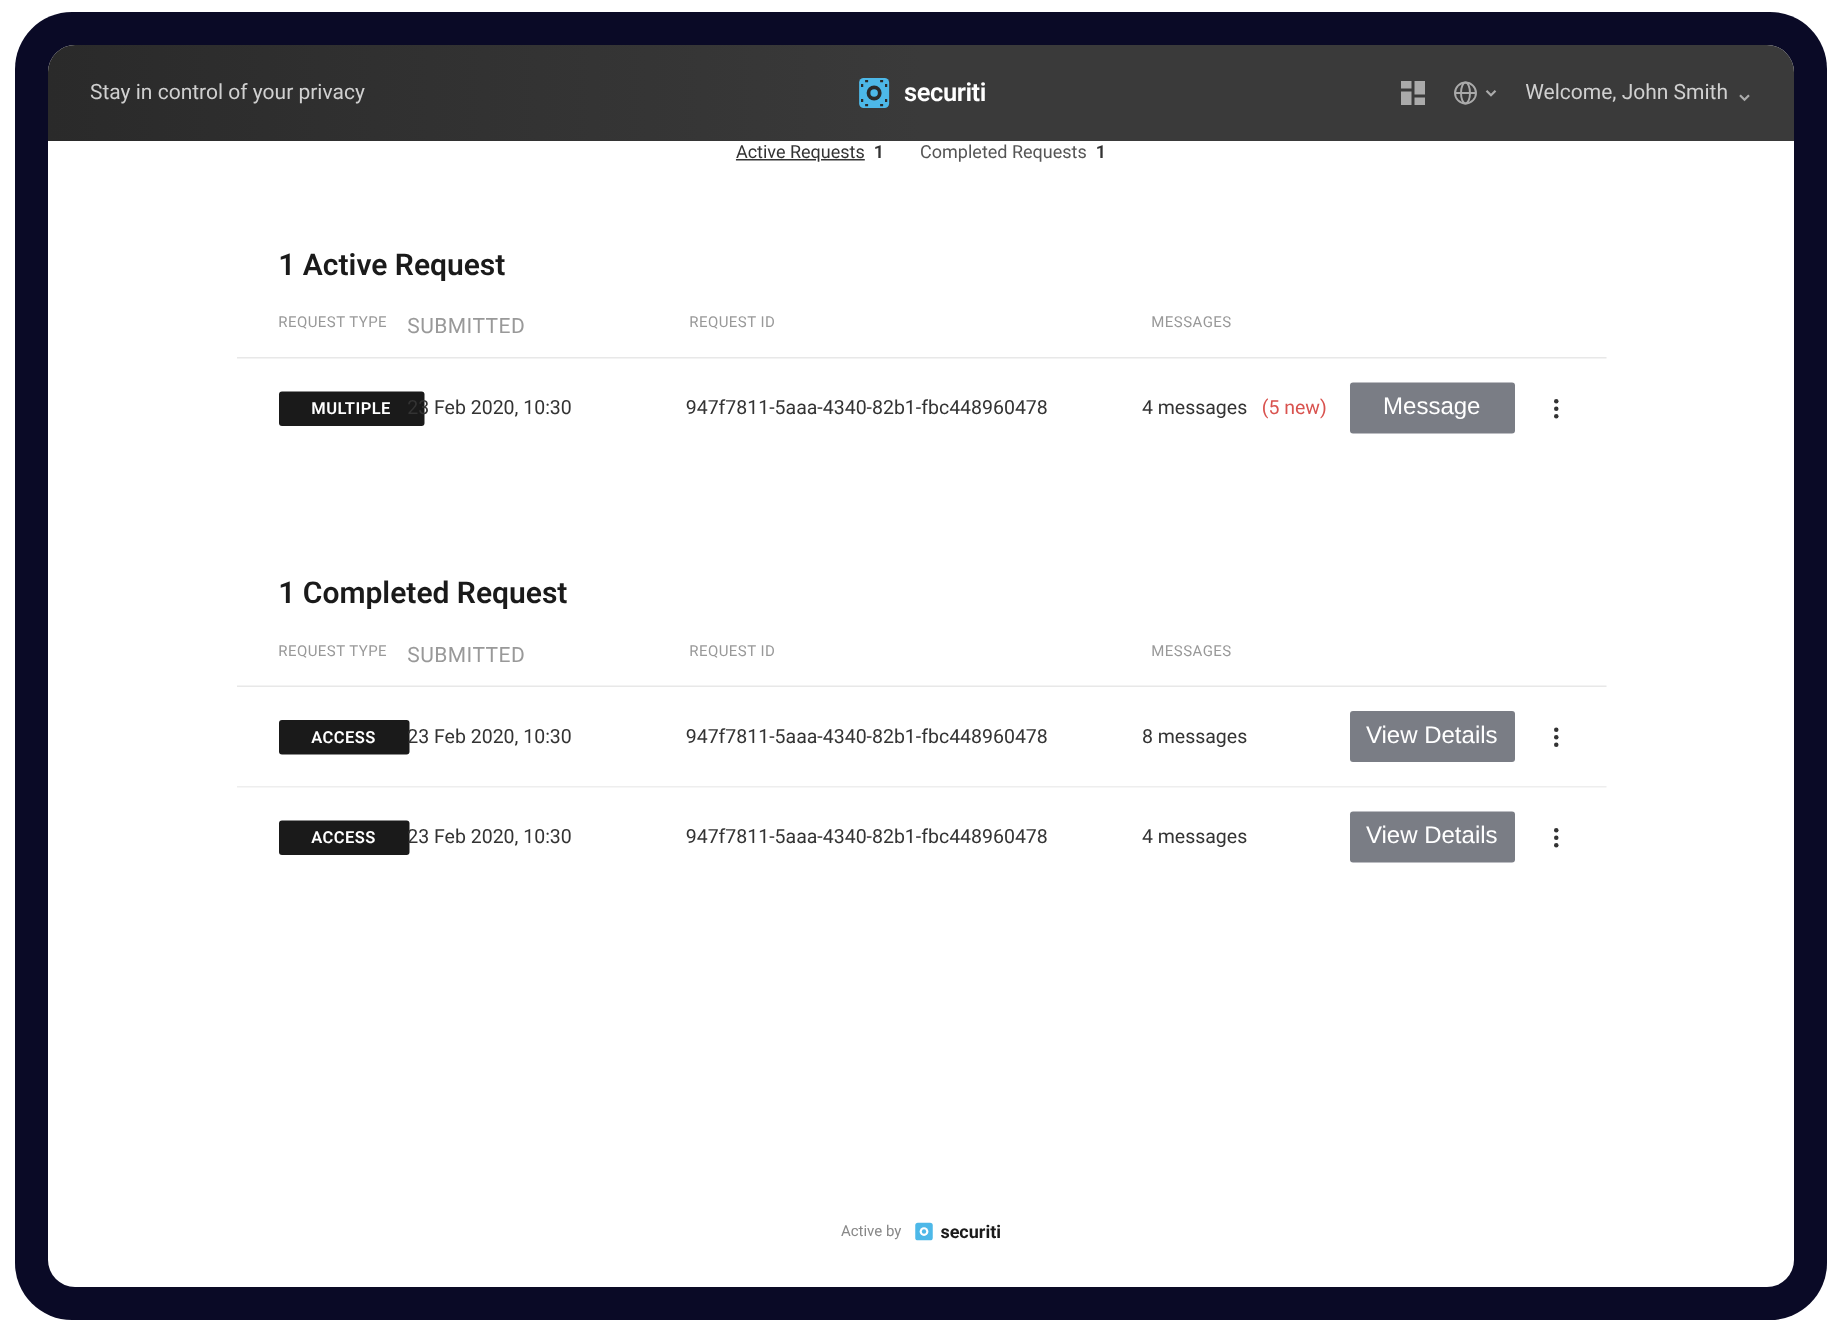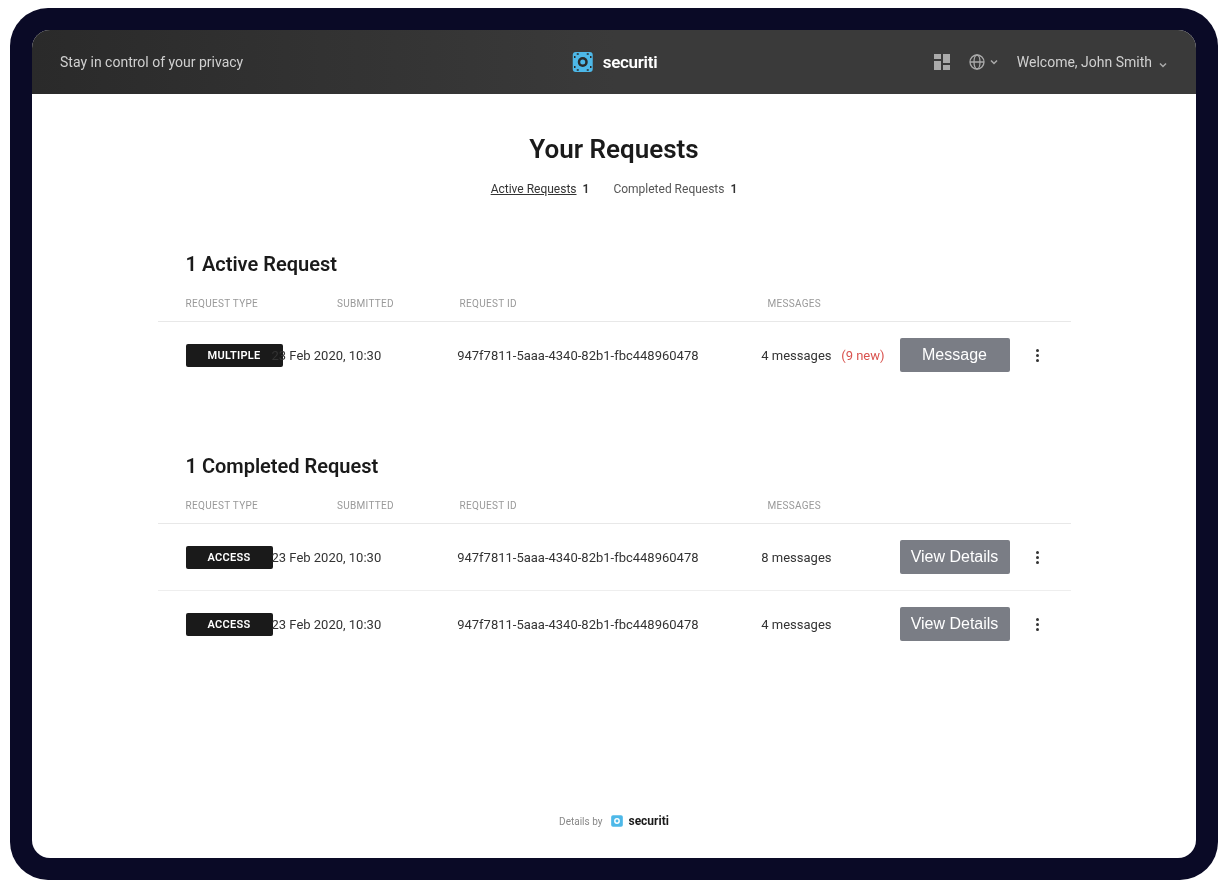--- a/index.html
+++ b/index.html
@@ -138,21 +138,21 @@
     }
     
     .tab-count {
       font-size: 12px;
       color: #333;
       font-weight: 600;
     }
     
     .card {
       background: #fff;
-      margin: 0 auto 30px auto;
+      margin: 0 auto 42px auto;
       width: 913px;
       border-radius: 2px;
       padding: 28px 0 0 0;
     }
     
     .card-title {
       font-size: 20px;
       font-weight: 600;
       color: #1a1a1a;
       padding: 0 28px;
@@ -167,24 +167,23 @@
     
     .col-type {
       width: 86px;
       font-size: 10px;
       color: #999;
       letter-spacing: 0.3px;
     }
     
     .col-submitted {
       width: 188px;
-      font-size: 10px;
+      font-size: 14px;
       color: #999;
       letter-spacing: 0.3px;
-      text-align: center;
     }
     
     .col-requestid {
       width: 308px;
       font-size: 10px;
       color: #999;
       letter-spacing: 0.3px;
     }
     
     .col-messages {
@@ -370,21 +369,20 @@
         <div class="welcome-group">
           <span>Welcome, John Smith</span>
           <svg width="10" height="10" viewBox="0 0 10 10">
             <path d="M2 3.5 L5 6.5 L8 3.5" stroke="#aaa" stroke-width="1.5" fill="none"></path>
           </svg>
         </div>
       </div>
     </div>
 
     <div class="content">
-      <h1 class="page-title">Your Requests</h1>
 
       <div class="tabs">
         <div class="tab active">
           <span class="tab-label">Active Requests</span>
           <span class="tab-count">1</span>
         </div>
         <div class="tab">
           <span class="tab-label">Completed Requests</span>
           <span class="tab-count">1</span>
         </div>
@@ -401,21 +399,21 @@
 
         <div class="table-row">
           <div class="row-type">
             <span class="badge">MULTIPLE</span>
           </div>
           <div class="row-submitted">23 Feb 2020, 10:30</div>
           <div class="row-requestid">947f7811-5aaa-4340-82b1-fbc448960478</div>
           <div class="row-messages">
             <span>4 messages</span>
             <span>&nbsp;</span>
-            <span class="new-count">(9 new)</span>
+            <span class="new-count">(5 new)</span>
           </div>
           <div class="row-action">
             <button class="action-button">Message</button>
             <div class="more-icon">
               <div class="more-dot"></div>
               <div class="more-dot"></div>
               <div class="more-dot"></div>
             </div>
           </div>
         </div>
@@ -459,21 +457,21 @@
             <div class="more-icon">
               <div class="more-dot"></div>
               <div class="more-dot"></div>
               <div class="more-dot"></div>
             </div>
           </div>
         </div>
       </div>
 
       <div class="footer">
-        <span class="footer-text">Details by</span>
+        <span class="footer-text">Active by</span>
         <div class="footer-logo">
           <svg class="footer-logo-icon" viewBox="0 0 24 24" fill="none">
             <rect x="2" y="2" width="20" height="20" rx="3" fill="#4db8e8"></rect>
             <circle cx="12" cy="12" r="5" fill="#fff"></circle>
             <circle cx="12" cy="12" r="2.5" fill="#4db8e8"></circle>
           </svg>
           <span class="footer-logo-text">securiti</span>
         </div>
       </div>
     </div>

